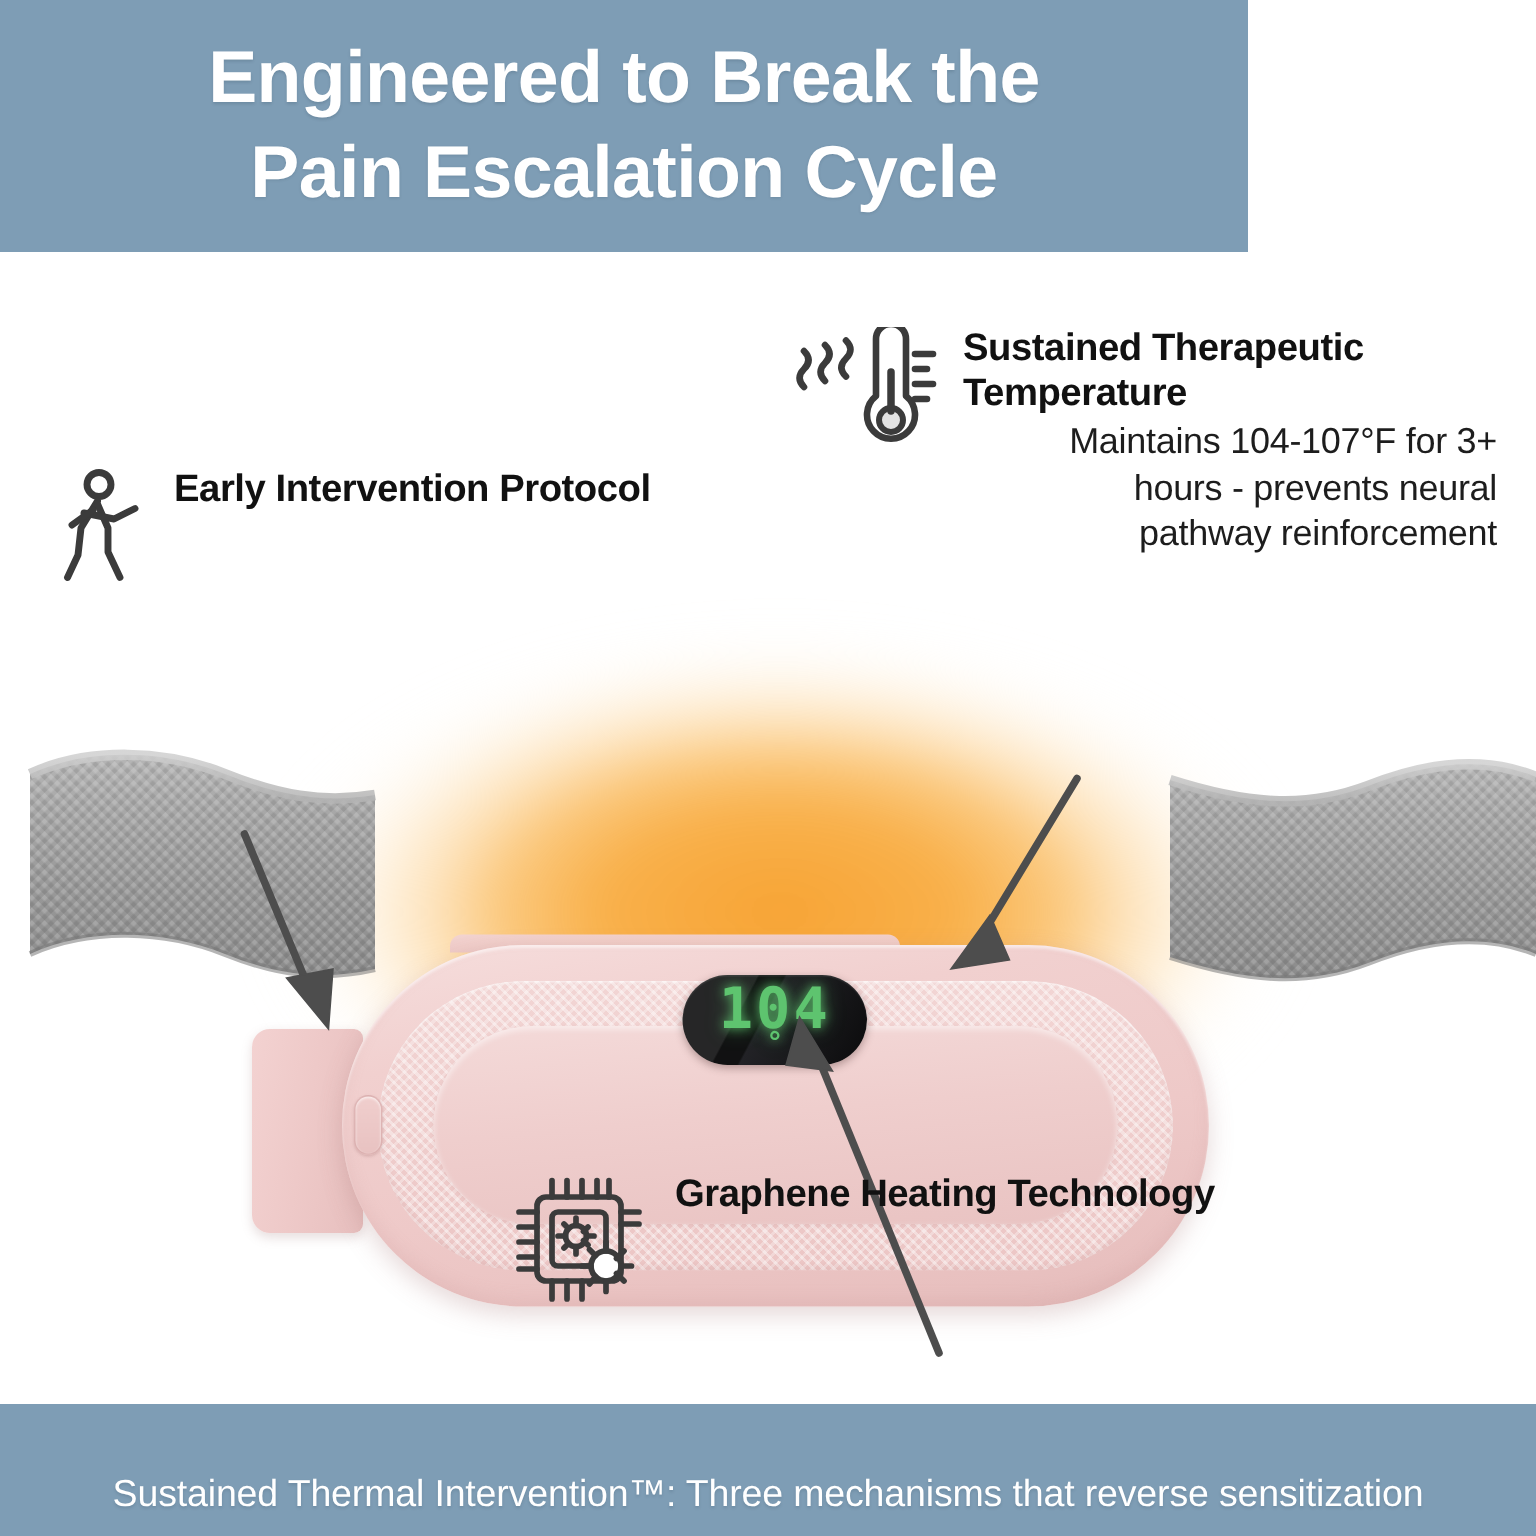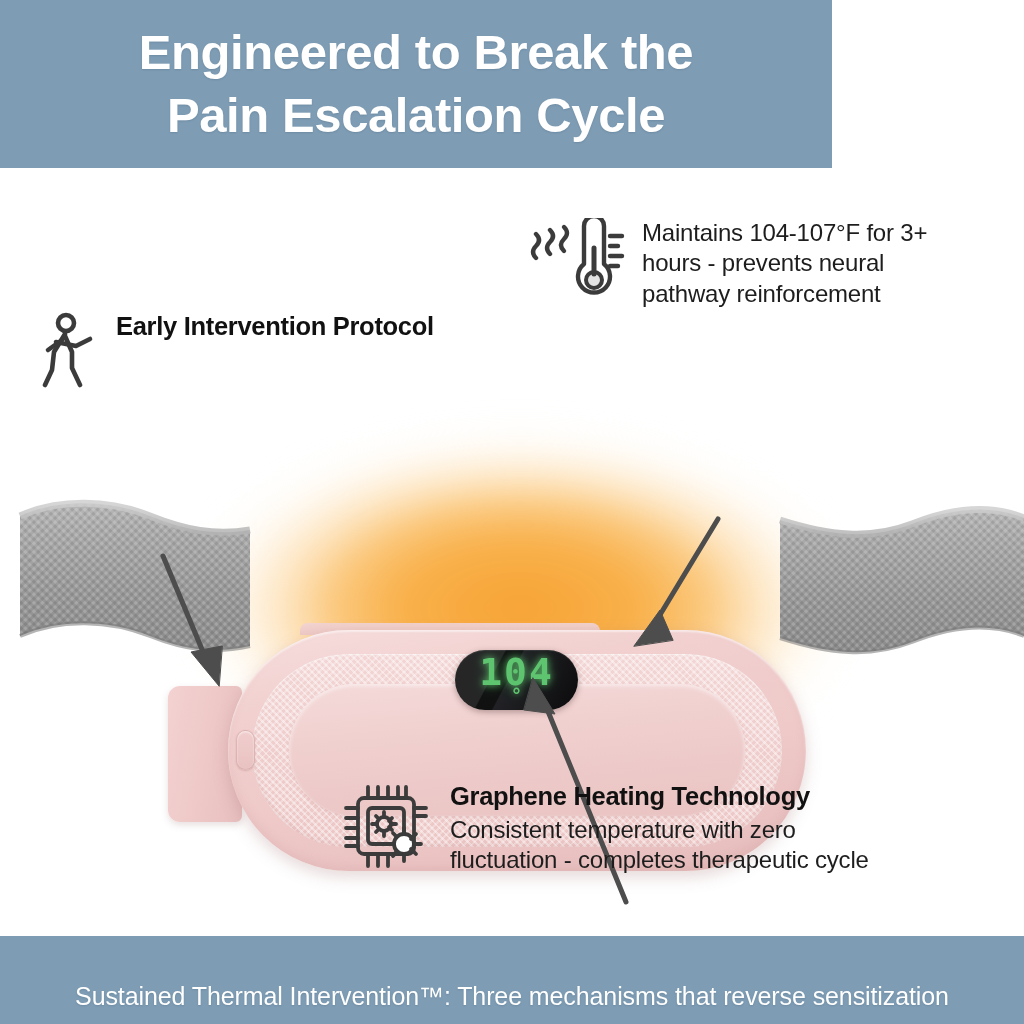--- a/index.html
+++ b/index.html
@@ -142,20 +142,21 @@
   .callout{position:absolute;display:flex;gap:16px;align-items:flex-start;}
   .callout .ico{flex:0 0 auto;}
   .callout .txt{}
   .c-title{
     font-weight:bold;font-size:25.5px;color:#111111;line-height:1.16;
     letter-spacing:-0.3px;margin:0 0 3px 0;
   }
   .c-body{
     font-size:24px;color:#1d1d1d;line-height:1.27;letter-spacing:-0.2px;margin:0;
     white-space:pre-line;
+    text-align:right;
   }
 
   #callout-early{left:38px;top:312px;width:480px;}
   #callout-temp{left:528px;top:218px;width:470px;}
   #callout-graphene{left:340px;top:782px;width:620px;}
 
   
   .arrows{position:absolute;left:0;top:0;width:1024px;height:1024px;pointer-events:none;}
 </style>
 </head>
@@ -279,20 +280,22 @@
             <path d="M 66,30 L 66,56" stroke-width="5"></path>
 
             <path d="M 82,18 L 94,18"></path>
             <path d="M 82,28 L 90,28"></path>
             <path d="M 82,38 L 94,38"></path>
             <path d="M 82,48 L 90,48"></path>
           </g>
         </svg>
       </div>
       <div class="txt">
+        <p class="c-title">Sustained Therapeutic
+Temperature</p>
         <p class="c-body">Maintains 104-107°F for 3+
 hours - prevents neural
 pathway reinforcement</p>
       </div>
     </div>
 
     <div class="callout" id="callout-graphene" style="top:614px;">
       <div class="ico">
         <svg width="94" height="90" viewBox="0 0 94 90">
           <g fill="none" stroke="#3b3b3b" stroke-width="3.8" stroke-linecap="round" stroke-linejoin="round">
@@ -313,22 +316,20 @@
                      M 36,34 L 39,37 M 49,45 L 52,48 M 52,36 L 49,39 M 39,47 L 36,50"></path>
 
             <circle cx="64" cy="62" r="10" fill="#ffffff"></circle>
             <path d="M 64,46 L 64,52 M 64,72 L 64,79 M 48,62 L 54,62 M 74,62 L 81,62
                      M 53,51 L 57,55 M 71,67 L 76,72 M 76,52 L 71,57 M 57,69 L 53,74"></path>
           </g>
         </svg>
       </div>
       <div class="txt">
         <p class="c-title">Graphene Heating Technology</p>
-        <p class="c-body">Consistent temperature with zero
-fluctuation - completes therapeutic cycle</p>
       </div>
     </div>
 
   </div>
 
   <div class="footer-band">
     <div class="footer-text">Sustained Thermal Intervention™: Three mechanisms that reverse sensitization</div>
   </div>
 
 </div>

